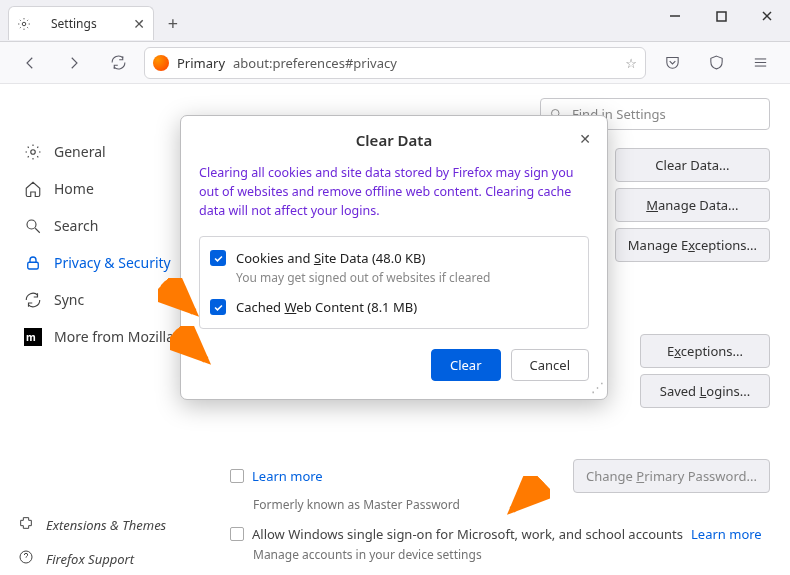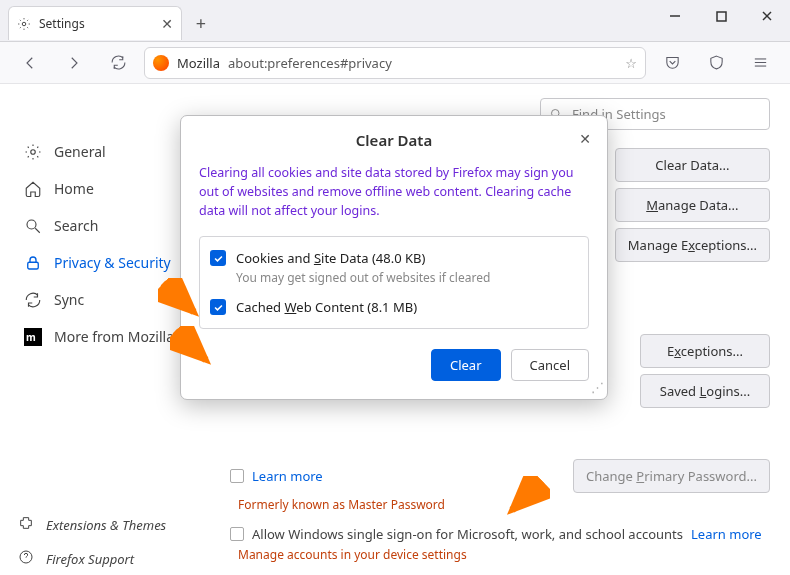--- a/index.html
+++ b/index.html
@@ -1,19 +1,19 @@
 <!DOCTYPE html>
 <html><head>
 <meta charset="utf-8">
 <style>
   * { box-sizing: border-box; margin: 0; padding: 0; font-family: "Segoe UI", system-ui, sans-serif; }
   body { width: 790px; height: 575px; background: #f0f0f4; overflow: hidden; position: relative; }
 
   .titlebar { height: 42px; background: #f0f0f4; display: flex; align-items: flex-start; border-bottom: 1px solid #d4d4d8; }
-  .tab { margin-left: 8px; margin-top: 6px; height: 34px; width: 174px; background: #fff; border: 1px solid #d4d4d8; border-bottom: none; border-radius: 6px 6px 0 0; display: flex; align-items: center; padding: 0 8px; gap: 8px; font-size: 12px; color: #333; }
+  .tab { margin-left: 8px; margin-top: 6px; height: 34px; width: 146px; background: #fff; border: 1px solid #d4d4d8; border-bottom: none; border-radius: 6px 6px 0 0; display: flex; align-items: center; padding: 0 8px; gap: 20px; font-size: 12px; color: #333; }
   .tab .gear { width: 14px; height: 14px; display: inline-flex; }
   .tab .close { margin-left: auto; color: #555; font-size: 14px; }
   .newtab { width: 30px; height: 30px; margin-top: 8px; margin-left: 4px; display: flex; align-items: center; justify-content: center; color: #555; font-size: 18px; border-radius: 4px; }
   .win-controls { margin-left: auto; display: flex; }
   .win-controls div { width: 46px; height: 32px; display: flex; align-items: center; justify-content: center; color: #333; }
 
   .toolbar { height: 42px; background: #f9f9fb; display: flex; align-items: center; padding: 0 12px; gap: 8px; border-bottom: 1px solid #e5e5e8; }
   .tb-btn { width: 36px; height: 32px; display: flex; align-items: center; justify-content: center; border-radius: 4px; color: #5b5b66; }
   .urlbar { flex: 1; height: 32px; background: #fff; border: 1px solid #d4d4d8; border-radius: 6px; display: flex; align-items: center; padding: 0 8px; gap: 8px; font-size: 13px; color: #5a5a5a; }
   .ff-logo { width: 16px; height: 16px; border-radius: 50%; background: radial-gradient(circle at 30% 30%, #ff9400, #ff3d00); position: relative; }
@@ -33,21 +33,21 @@
   .section-h { font-size: 17px; font-weight: 600; color: #333; margin-top: 40px; margin-bottom: 10px; }
   .section-desc { font-size: 13px; color: #444; line-height: 1.6; max-width: 390px; }
   .right-buttons { position: absolute; right: 20px; top: 64px; display: flex; flex-direction: column; gap: 6px; }
   .right-buttons2 { position: absolute; right: 20px; top: 250px; display: flex; flex-direction: column; gap: 6px; }
   .btn { min-width: 130px; padding: 7px 12px; background: #f0f0f4; border: 1px solid #c8c8cc; border-radius: 4px; font-size: 13px; color: #333; text-align: center; }
   .btn.disabled { color: #888; }
 
   .checkrow { display: flex; align-items: center; gap: 8px; font-size: 13px; color: #444; margin-top: 12px; margin-left: 10px; }
   .checkrow .cb { width: 14px; height: 14px; border: 1px solid #aaa; border-radius: 2px; background: #fff; }
   .learnmore { color: #0060df; }
-  .subtext { font-size: 12px; color: #c2410c; margin-left: 18px; margin-top: 3px; }
+  .subtext { font-size: 12px; color: #737373; margin-left: 33px; margin-top: 3px; }
   .underline { text-decoration: underline; }
 
   
   .modal { position: absolute; left: 180px; top: 115px; width: 428px; background: #fff; border: 1px solid #bdbdbf; border-radius: 7px; box-shadow: 0 6px 24px rgba(0,0,0,0.25); z-index: 100; }
   .modal-head { display: flex; align-items: center; justify-content: center; padding: 14px 14px 8px; position: relative; }
   .modal-title { font-size: 15px; font-weight: 600; color: #333; }
   .modal-close { position: absolute; right: 12px; top: 12px; width: 20px; height: 20px; display: flex; align-items: center; justify-content: center; color: #555; font-size: 14px; }
   .modal-body { padding: 6px 18px 8px; font-size: 12.5px; color: #6d28d9; line-height: 1.5; }
   .modal-box { margin: 8px 18px 12px; border: 1px solid #d4d4d8; border-radius: 4px; padding: 12px 10px; }
   .mrow { display: flex; align-items: flex-start; gap: 10px; margin-bottom: 12px; }
@@ -113,21 +113,21 @@
       </svg>
     </div>
   <div class="tb-btn">
       <svg width="17" height="17" class="stroke-icon" viewBox="0 0 24 24">
         <path d="M3 12a9 9 0 0 1 15.5-6.3M21 12a9 9 0 0 1-15.5 6.3"></path>
         <path d="M18 3v5h-5M6 21v-5h5"></path>
       </svg>
     </div>
   <div class="urlbar">
     <span class="ff-logo"></span>
-    <span class="ffname">Mozilla</span>
+    <span class="ffname">Primary</span>
     <span>about:preferences#privacy</span>
     <span class="star">☆</span>
   </div>
   <div class="tb-btn">
       <svg width="17" height="17" class="stroke-icon" viewBox="0 0 24 24">
         <path d="M4 5h16v7a8 8 0 01-16 0V5z"></path>
         <path d="M8 10l4 4 4-4"></path>
       </svg>
     </div>
   <div class="tb-btn">

